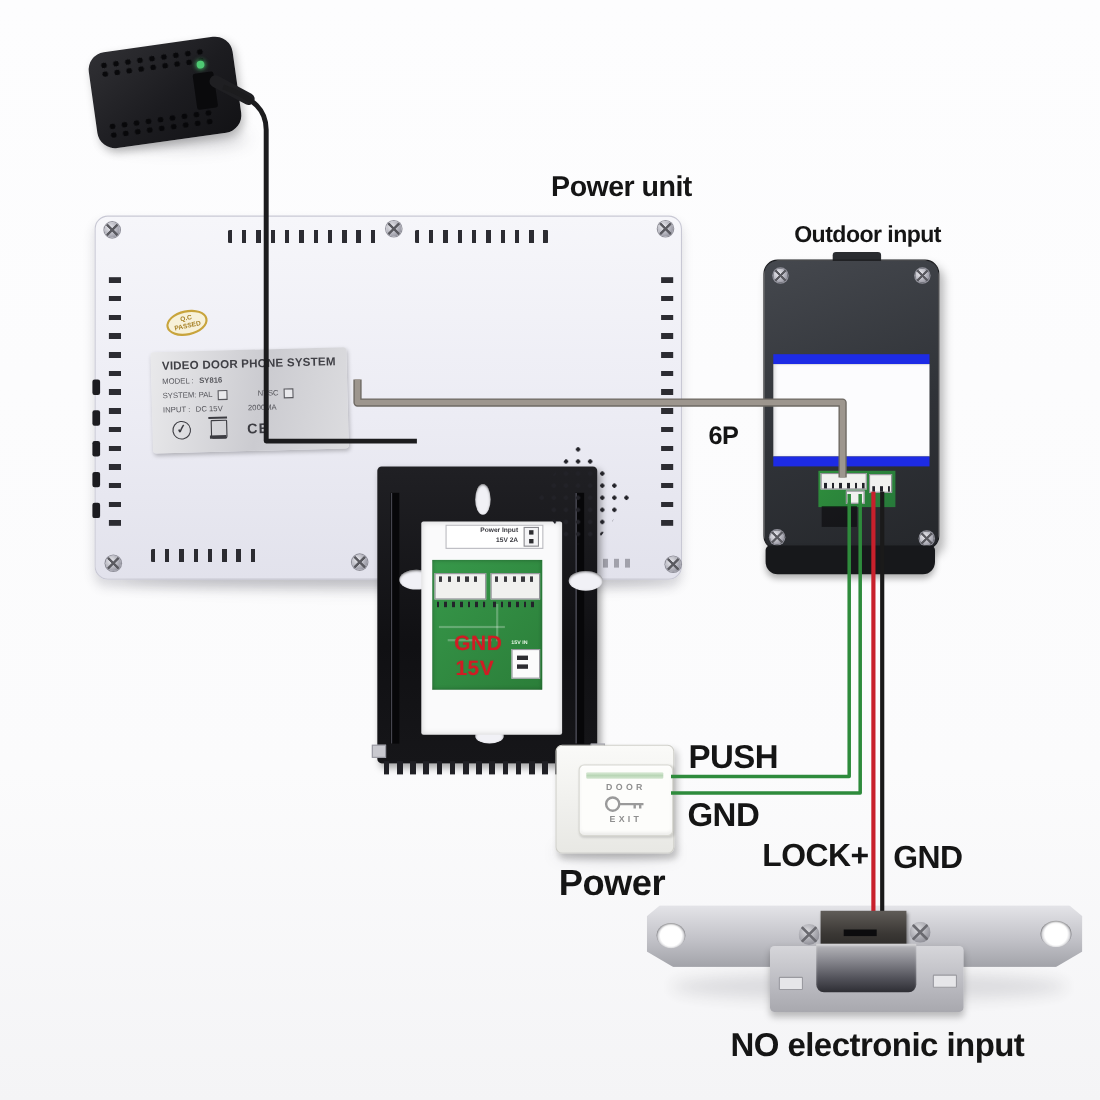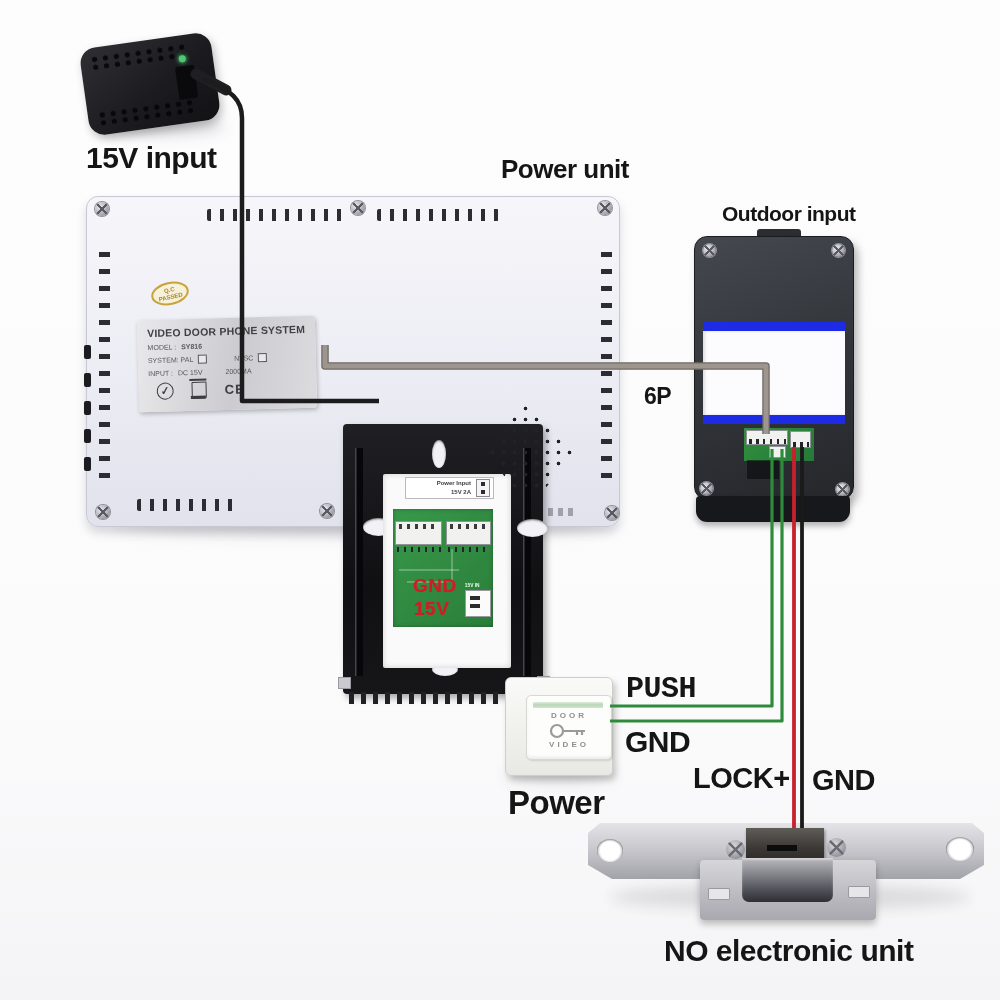--- a/index.html
+++ b/index.html
@@ -144,21 +144,20 @@
   <div class="shadow" style="left:110px;top:516px;width:500px;height:20px;"></div>
   <div class="shadow" style="left:505px;top:768px;width:110px;height:14px;"></div>
   <div class="shadow" style="left:610px;top:884px;width:360px;height:26px;opacity:.8;"></div>
 
   <div class="adapter">
     <div class="dots" style="top:8px;"></div>
     <div class="dots" style="top:64px;"></div>
     <div class="led"></div>
     <div class="tag"></div>
   </div>
-  <div class="cap" style="left:86px;top:141px;font-size:30px;">15V input</div>
 
   <div class="cap" style="left:501px;top:154px;font-size:26px;">Power unit</div>
 
   <div class="indoor">
 
     <div class="screw" style="left:8px;top:5px;"></div>
     <div class="screw" style="left:264px;top:4px;"></div>
     <div class="screw" style="left:511px;top:4px;"></div>
     <div class="screw" style="left:9px;top:308px;"></div>
     <div class="screw" style="left:233px;top:307px;"></div>
@@ -272,21 +271,21 @@
   <div class="out-band"></div>
 
   <div class="switch-plate">
     <div class="switch-btn">
       <div class="switch-stripe"></div>
       <div class="sw-word" style="top:15px;">DOOR</div>
       <svg width="40" height="18" style="position:absolute;left:22px;top:26px;">
         <circle cx="8" cy="9" r="6" fill="none" stroke="#9a9a9a" stroke-width="2.2"></circle>
         <path d="M14 9 H36 M28 9 v4 M33 9 v4" fill="none" stroke="#9a9a9a" stroke-width="2.2"></path>
       </svg>
-      <div class="sw-word" style="top:44px;">VIDEO</div>
+      <div class="sw-word" style="top:44px;">EXIT</div>
     </div>
   </div>
   <div class="cap" style="left:508px;top:784px;font-size:33px;">Power</div>
 
   <div class="lock-plate"></div>
   <div class="lock-hole" style="left:597px;top:839px;width:26px;height:23px;"></div>
   <div class="lock-hole" style="left:946px;top:837px;width:28px;height:24px;"></div>
   <div class="lock-screw" style="left:726px;top:840px;"></div>
   <div class="lock-screw" style="left:827px;top:838px;"></div>
   <div class="keeper">
@@ -306,21 +305,21 @@
     <path d="M782 449 L782 721 L610 721" stroke="#2e8b3c" stroke-width="3.2" fill="none" stroke-linejoin="round"></path>
 
     <path d="M794 447 L794 838" stroke="#c8202c" stroke-width="3.8" fill="none"></path>
     <path d="M802 447 L802 838" stroke="#1a1a1a" stroke-width="3.8" fill="none"></path>
   </svg>
 
   <div class="mech-flap">
       <div class="slot"></div>
     </div>
   <div class="mech-cyl"></div>
-  <div class="cap" style="left:664px;top:934px;font-size:30px;">NO electronic unit</div>
+  <div class="cap" style="left:664px;top:934px;font-size:30px;">NO electronic input</div>
 
   <div class="cap" style="left:644px;top:383px;font-size:23px;">6P</div>
-  <div class="cap" style="left:626px;top:672px;font-size:30px;font-family:Liberation Mono, monospace;">PUSH</div>
+  <div class="cap" style="left:626px;top:672px;font-size:30px;">PUSH</div>
   <div class="cap" style="left:625px;top:725px;font-size:30px;">GND</div>
   <div class="cap" style="left:693px;top:762px;font-size:29px;">LOCK+</div>
   <div class="cap" style="left:812px;top:764px;font-size:29px;">GND</div>
 
 </div>
 
 </body></html>

